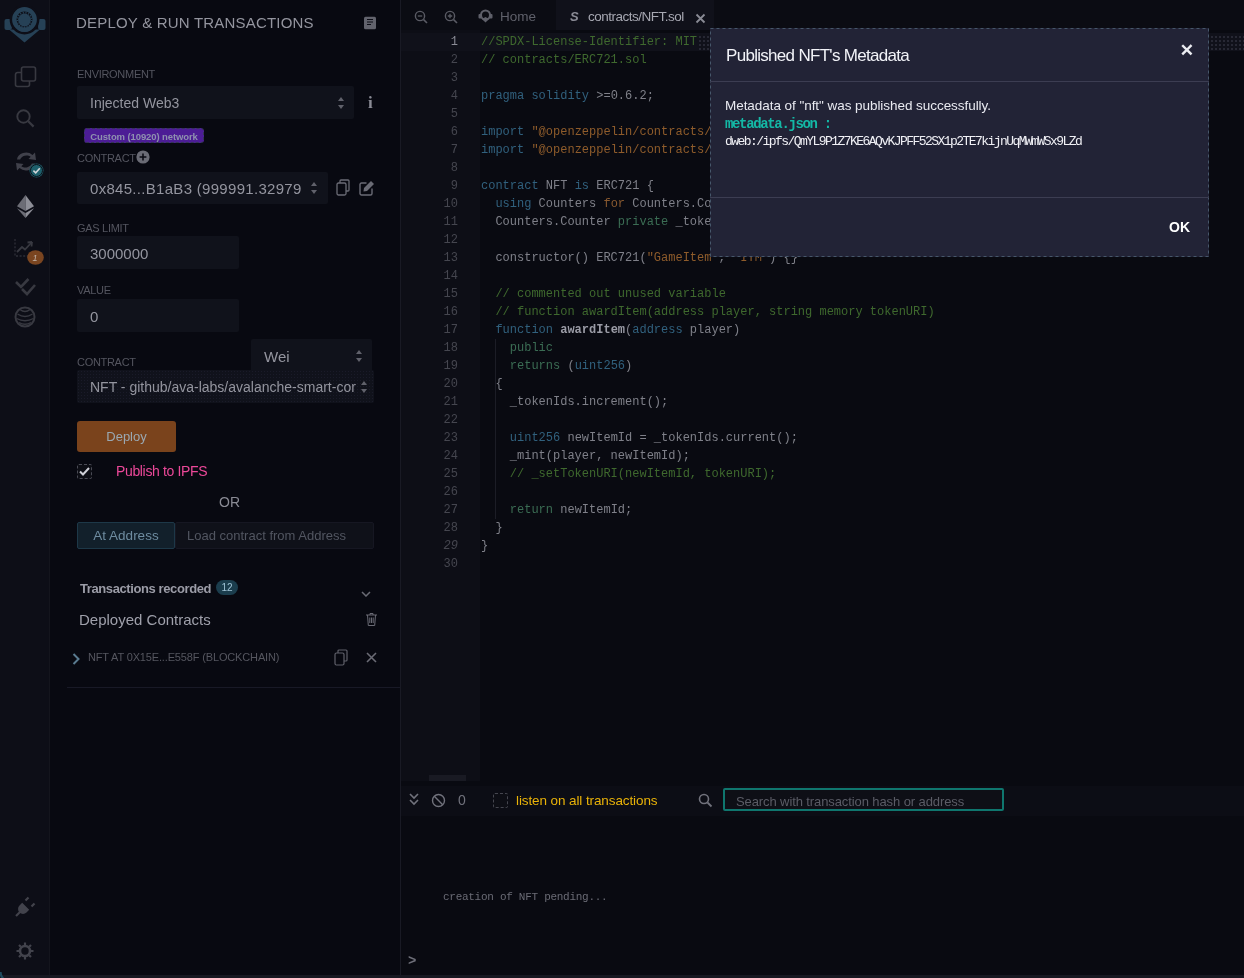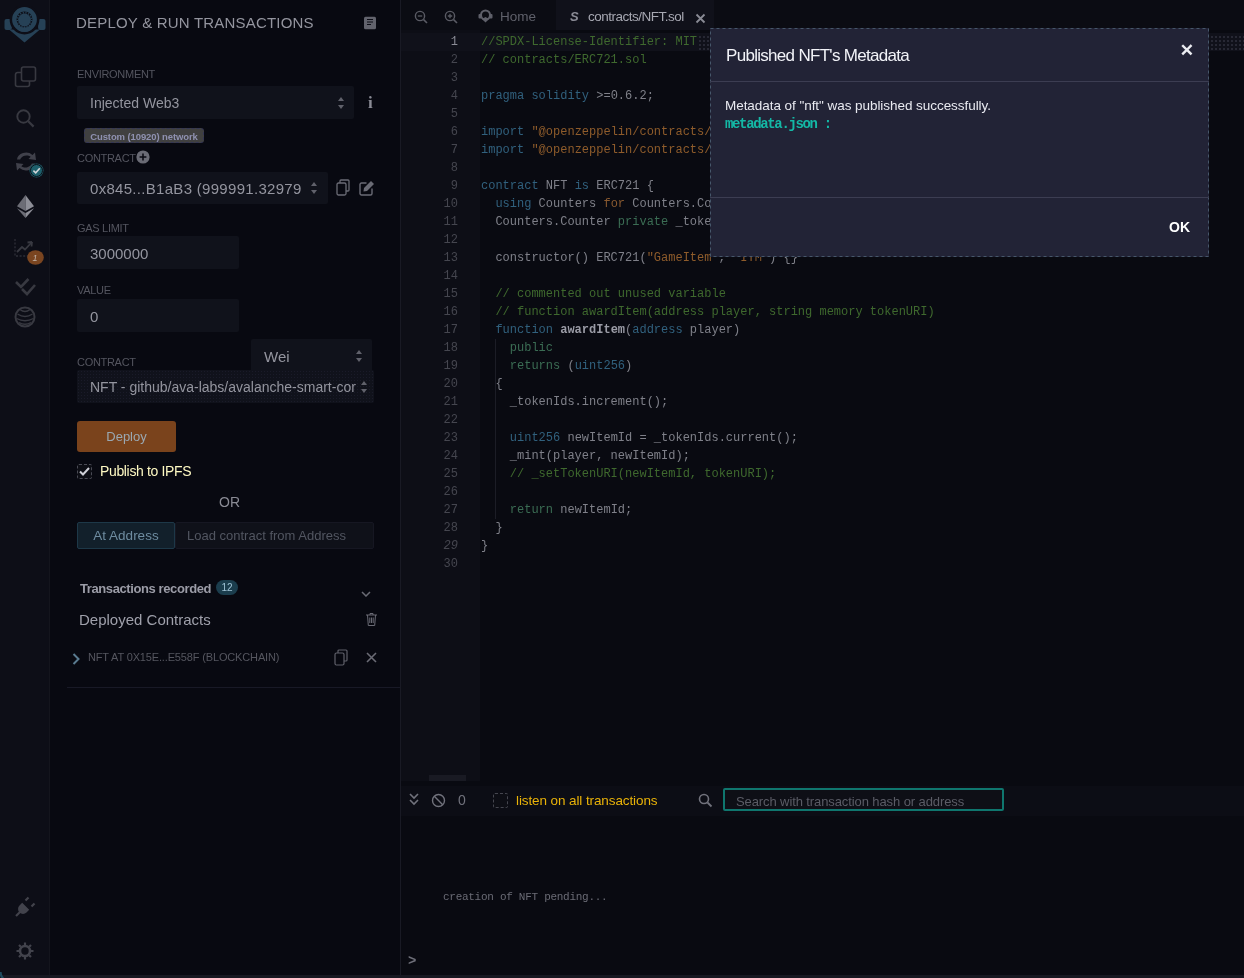--- a/index.html
+++ b/index.html
@@ -115,21 +115,21 @@
 <div class="abs" style="left:359px;top:180px;"><svg width="16" height="16" viewBox="0 0 16 16">
       <path d="M12 1 L15 4 L8 11 L4.5 11.5 L5 8 Z" fill="#6a6b75"></path>
       <path d="M13 8.5 V13.5 a1.5 1.5 0 0 1 -1.5 1.5 H2.5 A1.5 1.5 0 0 1 1 13.5 V4.5 A1.5 1.5 0 0 1 2.5 3 H7.5" stroke="#6a6b75" stroke-width="1.4" fill="none"></path>
     </svg></div>
 
 <div class="abs lbl" style="left:77px;top:68px;">ENVIRONMENT</div>
 <div class="abs ctl" style="left:77px;top:86px;width:277px;height:33px;">
     <span class="txt">Injected Web3</span>
     <span class="arrows" style="right:8px;"></span>
   </div>
-<div class="abs" style="left:84px;top:128px;width:120px;height:15px;background:#404040;border:1px dashed #343655;border-radius:3px;">
+<div class="abs" style="left:84px;top:128px;width:120px;height:15px;background:#4c1d95;border:1px dashed #343655;border-radius:3px;">
     <span style="position:absolute;left:0;right:0;top:1.5px;text-align:center;font-size:9.5px;font-weight:bold;color:#8f91b0;white-space:nowrap;letter-spacing:-0.1px;">Custom (10920) network</span>
   </div>
 <div class="abs lbl" style="left:77px;top:152px;">CONTRACT</div>
 <div class="abs ctl" style="left:77px;top:172px;width:251px;height:32px;font-size:15px;">
     <span class="txt" style="max-width:212px;letter-spacing:0.3px;">0x845...B1aB3 (999991.3297990</span>
     <span class="arrows" style="right:9px;"></span>
   </div>
 <div class="abs lbl" style="left:77px;top:222px;">GAS LIMIT</div>
 <div class="abs ctl" style="left:77px;top:236px;width:162px;height:33px;font-size:15px;">
     <span class="txt">3000000</span>
@@ -149,21 +149,21 @@
   </div>
 <div class="abs" style="left:77px;top:421px;width:99px;height:31px;background:#7a431c;border-radius:3px;">
     <span style="position:absolute;left:0;right:0;top:8px;text-align:center;font-size:13px;color:#9aa8b2;">Deploy</span>
   </div>
 
 <div class="abs" style="left:77px;top:464px;width:15px;height:15px;background:#0d0e15;border:1px dashed #4a4b55;border-radius:2px;">
     <svg style="position:absolute;left:1px;top:2px;" width="11" height="9" viewBox="0 0 11 9">
       <path d="M1 4.5 L4 7.5 L10 1" stroke="#cfd0d8" stroke-width="2" fill="none"></path>
     </svg>
   </div>
-<div class="abs" style="left:100px;top:463px;font-size:14px;color:#fef9c3;letter-spacing:-0.35px;">Publish to IPFS</div>
+<div class="abs" style="left:116px;top:463px;font-size:14px;color:#ec4899;letter-spacing:-0.35px;">Publish to IPFS</div>
 <div class="abs" style="left:219px;top:494px;font-size:14px;color:#8a8b95;">OR</div>
 <div class="abs" style="left:77px;top:522px;width:98px;height:27px;background:#12202b;border:1px solid #1d3848;border-radius:2px;">
     <span style="position:absolute;left:0;right:0;top:5px;text-align:center;font-size:13.5px;color:#6e8ca0;">At Address</span>
   </div>
 <div class="abs" style="left:175px;top:522px;width:199px;height:27px;background:#0f1119;border:1px solid #161722;border-radius:2px;">
     <span style="position:absolute;left:11px;top:5px;font-size:13px;color:#525661;white-space:nowrap;">Load contract from Address</span>
   </div>
 
 <div class="abs" style="left:80px;top:581px;font-size:13px;font-weight:bold;color:#9b9ca7;letter-spacing:-0.4px;">Transactions recorded</div>
 <div class="abs" style="left:216px;top:580px;width:22px;height:15px;background:#1b3d4d;border-radius:8px;">
@@ -313,20 +313,21 @@
 
 <div class="abs" id="modal" style="left:710px;top:28px;width:499px;height:229px;background:#222336;">
   <svg style="position:absolute;left:0;top:0;" width="499" height="229">
       <rect x="0.5" y="0.5" width="498" height="228" fill="none" stroke="#46576a" stroke-width="1" stroke-dasharray="3 3"></rect>
     </svg>
   <div style="position:absolute;left:16px;top:18px;font-size:17px;font-weight:500;color:#f2f3f8;letter-spacing:-0.7px;">Published NFT's Metadata</div>
   <div style="position:absolute;right:15px;top:12px;font-size:17px;font-weight:bold;color:#ecedf2;">✕</div>
   <div style="position:absolute;left:0;top:53px;width:100%;height:1px;background:#3c3d52;"></div>
   <div style="position:absolute;left:15px;top:70px;font-size:13.5px;color:#e8e9f0;letter-spacing:-0.05px;">Metadata of "nft" was published successfully.</div>
   <div style="position:absolute;left:15px;top:88px;font-size:14px;font-weight:bold;color:#14b8a6;font-family:'Liberation Mono',monospace;letter-spacing:-1.35px;">metadata.json :</div>
+  <div style="position:absolute;left:15px;top:106px;font-size:13px;color:#f0f0f5;font-family:'Liberation Mono',monospace;letter-spacing:-1.55px;">dweb:/ipfs/QmYL9P1Z7KE6AQvKJPFF52SX1p2TE7kijnUqMWmWSx9LZd</div>
   <div style="position:absolute;left:0;top:169px;width:100%;height:1px;background:#3c3d52;"></div>
   <div style="position:absolute;right:19px;top:191px;font-size:14px;font-weight:bold;color:#ffffff;">OK</div>
 </div>
 
 <div class="abs" style="left:0;top:975px;width:1244px;height:3px;background:#171821;"></div>
 <div class="abs" style="left:0;top:968px;"><svg width="11" height="10">
       <path d="M0.5 0 A 9.5 9.5 0 0 0 10 9.5" stroke="#1d4a5e" stroke-width="2.2" fill="none"></path>
     </svg></div>
 
 </body></html>

